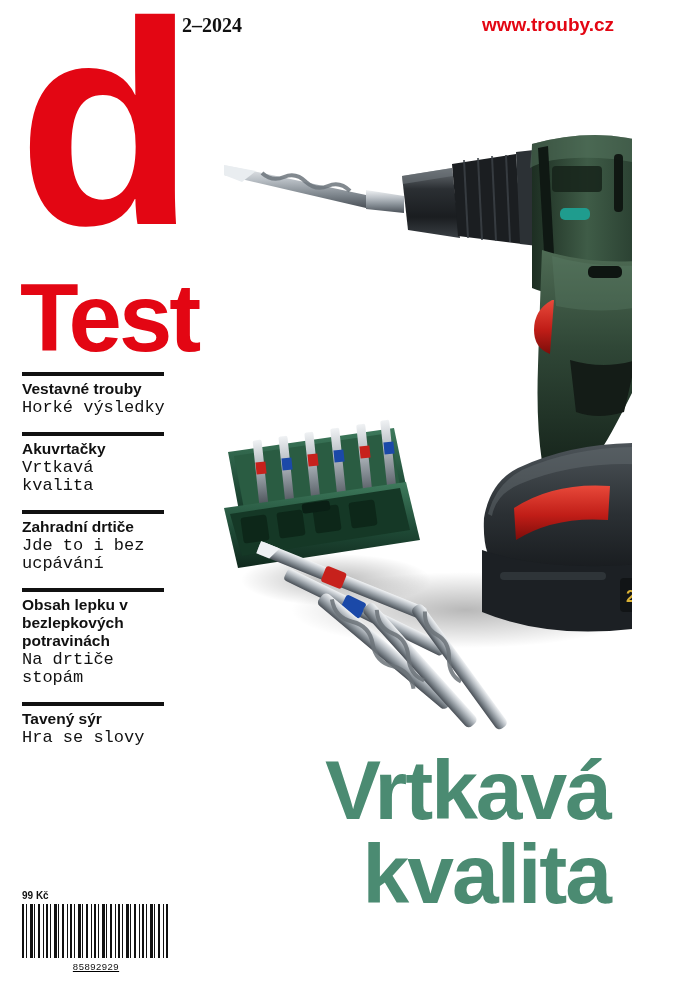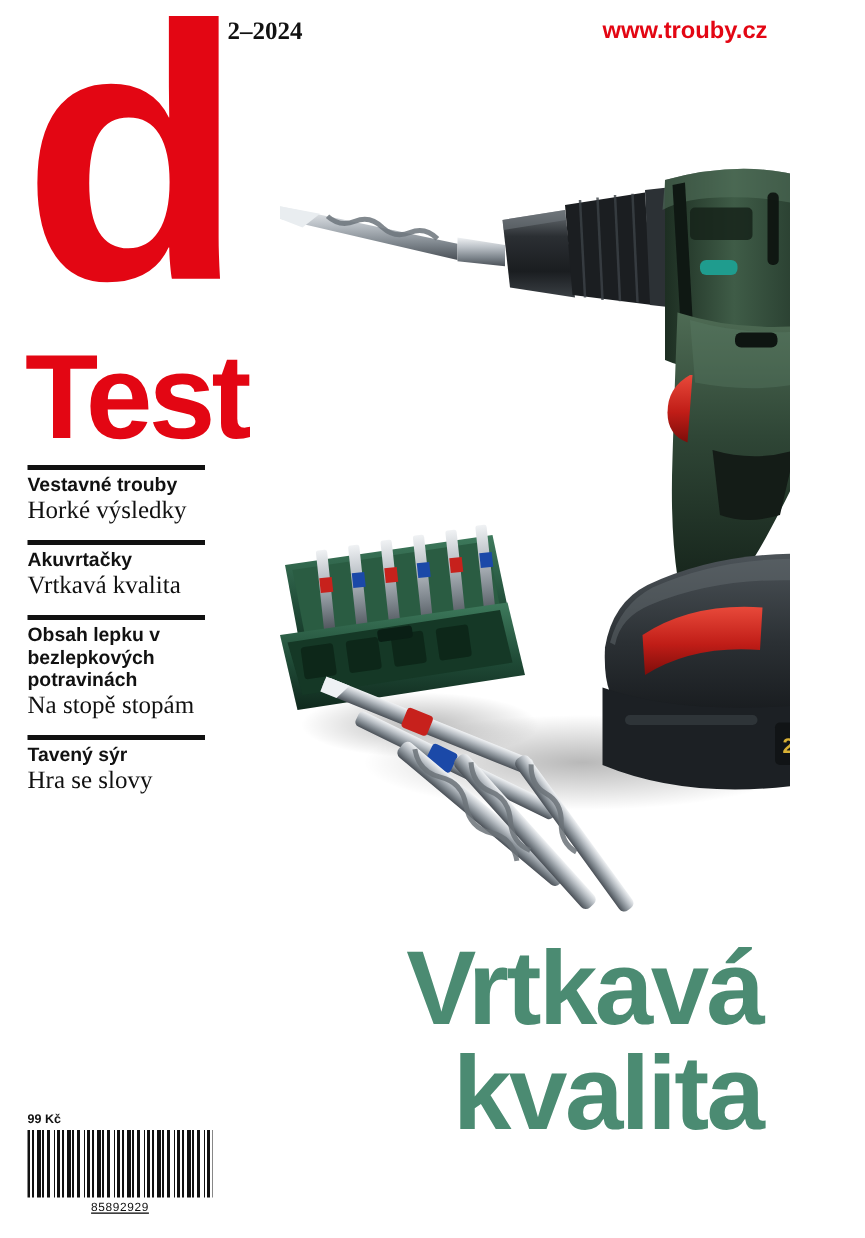--- a/index.html
+++ b/index.html
@@ -77,22 +77,22 @@
   }
   .teaser .t-title {
     font-family: "Liberation Sans", sans-serif;
     font-weight: bold;
     font-size: 15.5px;
     line-height: 18px;
     color: #111111;
     margin-bottom: 1px;
   }
   .teaser .t-sub {
-    font-family: Liberation Serif, serif;
-    font-size: 20px;
+    font-family: Liberation Mono, monospace;
+    font-size: 17px;
     line-height: 18px;
     color: #111111;
   }
 
   
   .price {
     position: absolute;
     left: 22px; top: 890px;
     font-family: "Liberation Sans", sans-serif;
     font-weight: bold;
@@ -359,26 +359,31 @@
       <div class="t-title">Vestavné trouby</div>
       <div class="t-sub">Horké výsledky</div>
     </div>
 
     <div class="teaser">
       <div class="rule"></div>
       <div class="t-title">Akuvrtačky</div>
       <div class="t-sub">Vrtkavá kvalita</div>
     </div>
 
+    <div class="teaser">
+      <div class="rule"></div>
+      <div class="t-title">Zahradní drtiče</div>
+      <div class="t-sub">Jde to i bez ucpávání</div>
+    </div>
 
 
     <div class="teaser">
       <div class="rule"></div>
       <div class="t-title">Obsah lepku v bezlepkových potravinách</div>
-      <div class="t-sub">Na stopě stopám</div>
+      <div class="t-sub">Na drtiče stopám</div>
     </div>
 
     <div class="teaser">
       <div class="rule"></div>
       <div class="t-title">Tavený sýr</div>
       <div class="t-sub">Hra se slovy</div>
     </div>
 
   </div>
 

